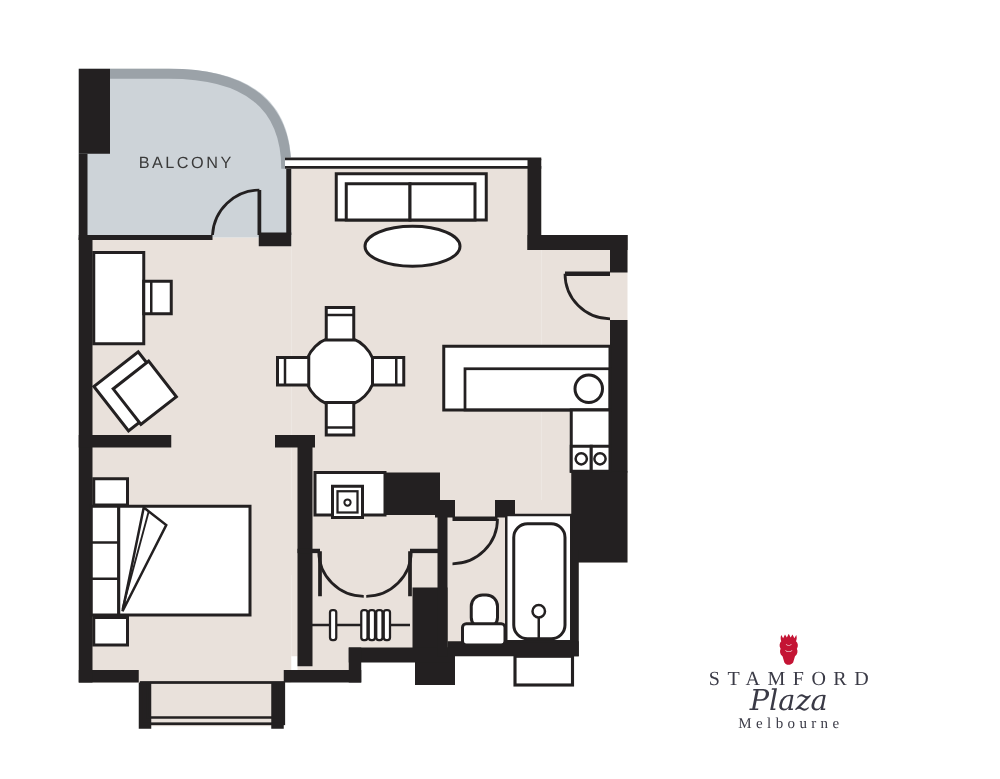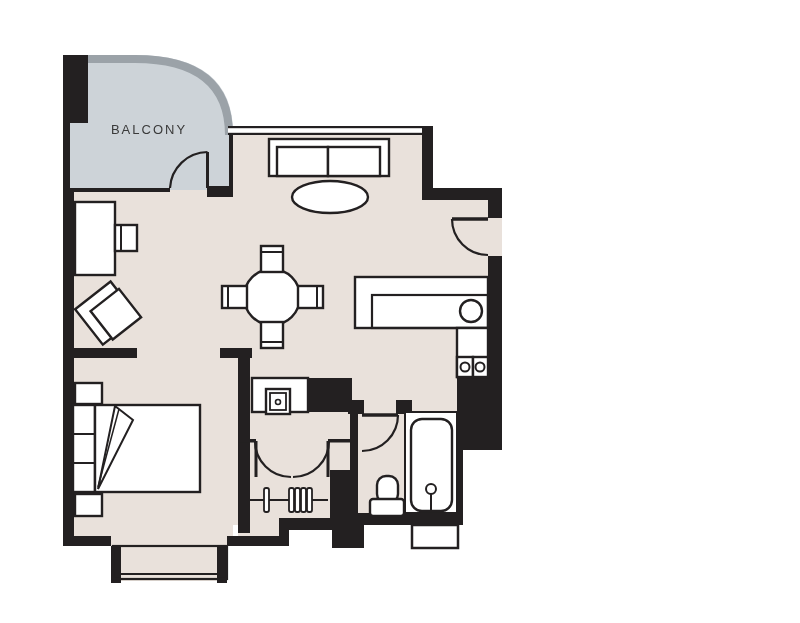--- a/index.html
+++ b/index.html
@@ -162,14 +162,25 @@
       <circle cx="431" cy="489" r="5" stroke-width="2"></circle>
       <line x1="431" y1="494" x2="431" y2="511" stroke-width="2"></line>
       <rect x="377" y="476" width="21" height="27" rx="9"></rect>
       <rect x="370" y="499" width="34" height="17" rx="3"></rect>
     </g>
   </svg>
 
   <div class="room-label">BALCONY</div>
 
 
+  <div class="logo">
+    <svg class="crown" width="26" height="27" viewBox="0 0 26 27">
+      <path fill="var(--brand-red)" d="M7,7 C6,4 7,2 7,2 L8.5,4.5 L10,1.5 L11.5,4 L13,1 L14.5,4 L16,1.5 L17.5,4.5 L19,2
+        C19,2 20,4.5 18.8,7 C20.5,8.5 20.8,11 19.5,13 C20.5,15 20,17.5 18,19
+        L16.5,24 C14.5,26.5 11,26.5 9.5,24 L8,19 C6,17.5 5.5,15 6.5,13 C5.2,11 5.5,8.5 7,7 Z"></path>
+      <path fill="#ffffff" d="M10.5,9 C12,10.5 14,10.5 15.5,9 C15,11 11,11 10.5,9 Z M10,14 C12,15.5 14,15.5 16,14 C15.5,16 10.5,16 10,14 Z"></path>
+    </svg>
+    <div class="name">STAMFORD</div>
+    <div class="script">Plaza</div>
+    <div class="city">Melbourne</div>
+  </div>
 
 </div>
 
 </body></html>

